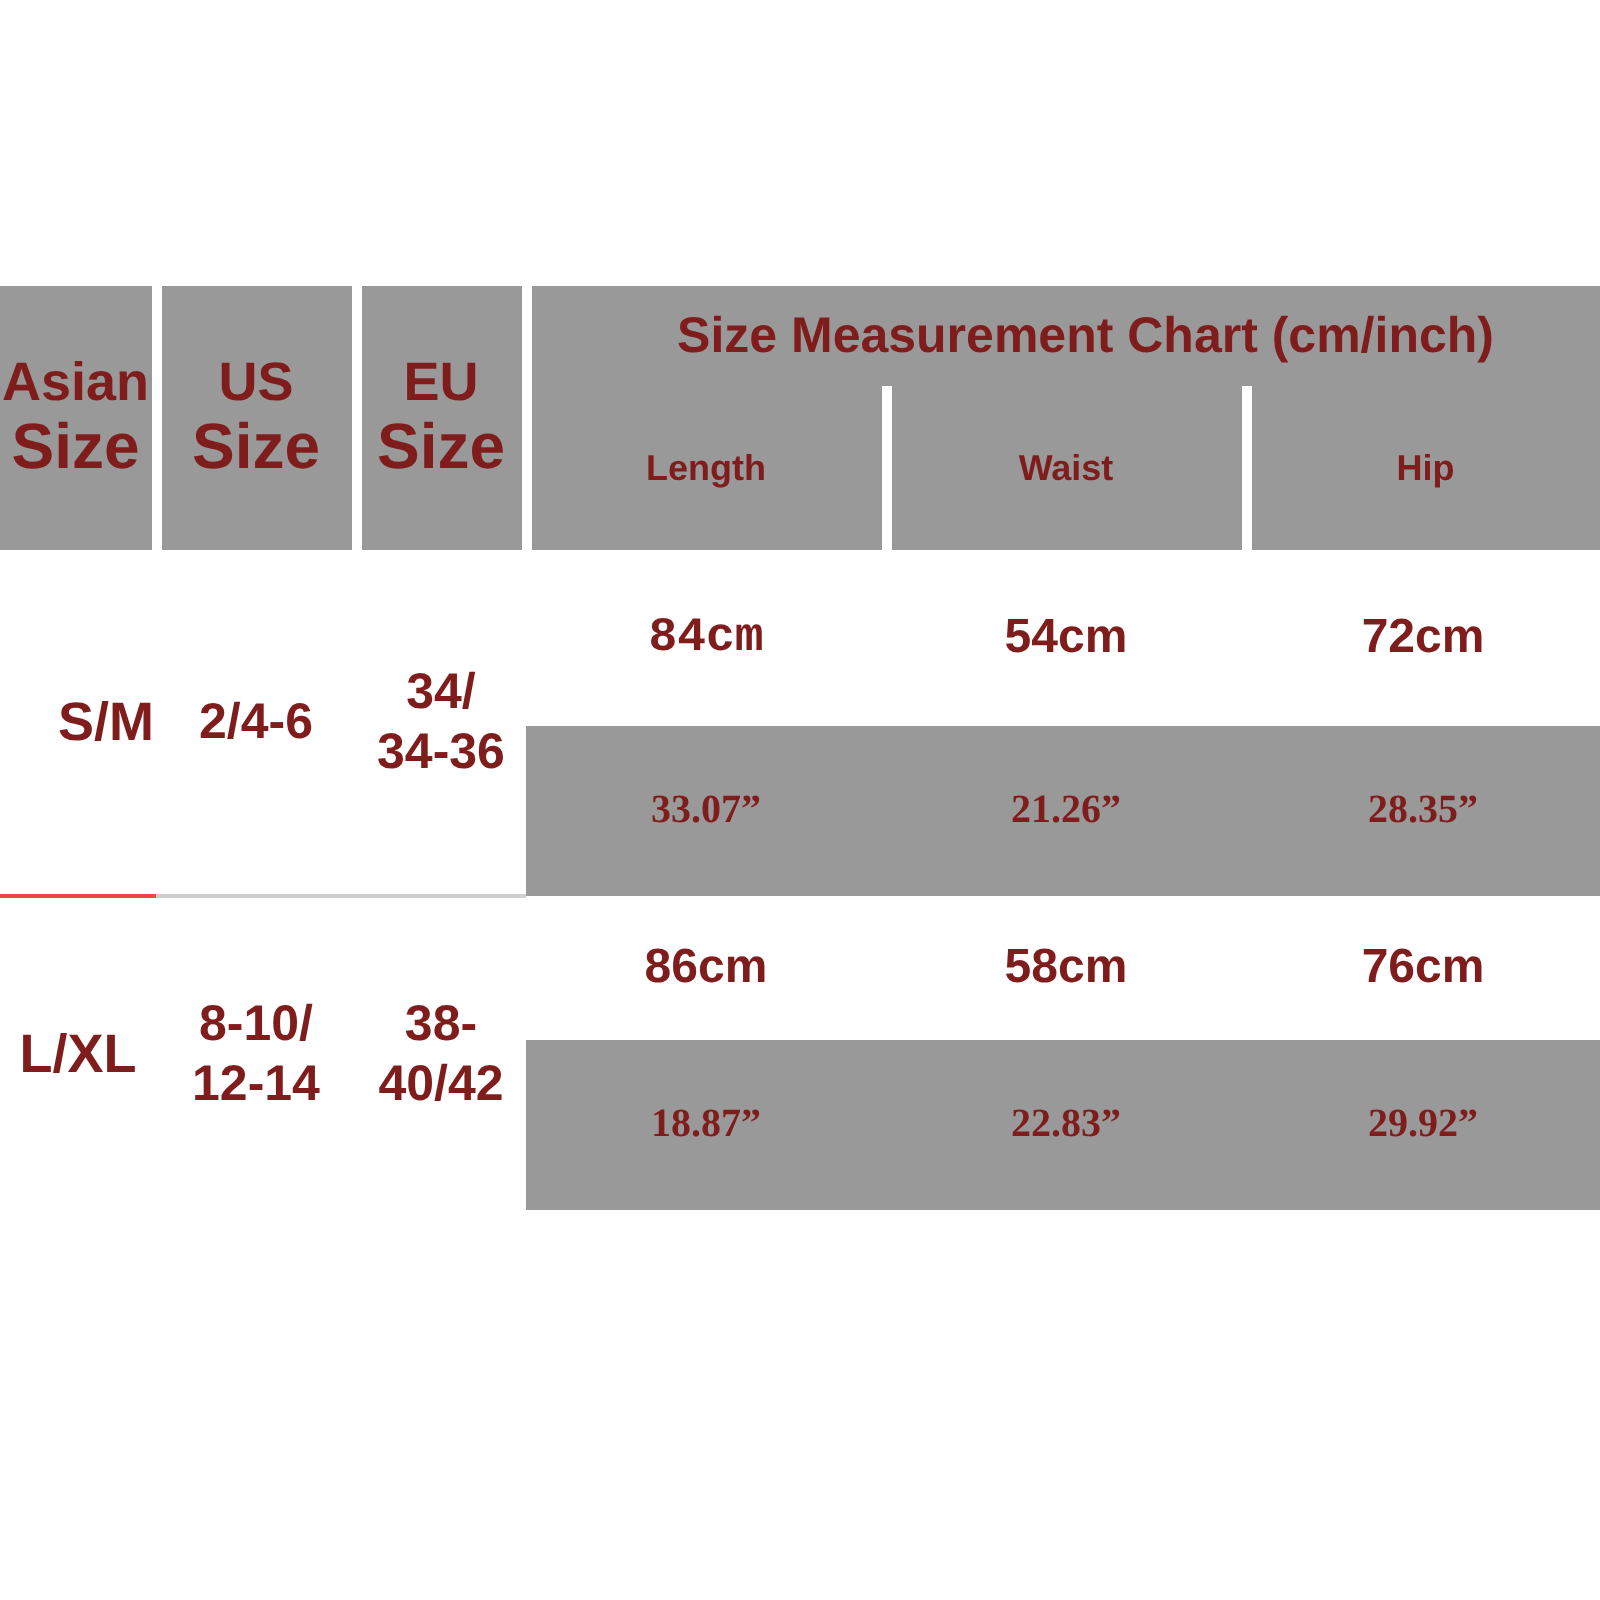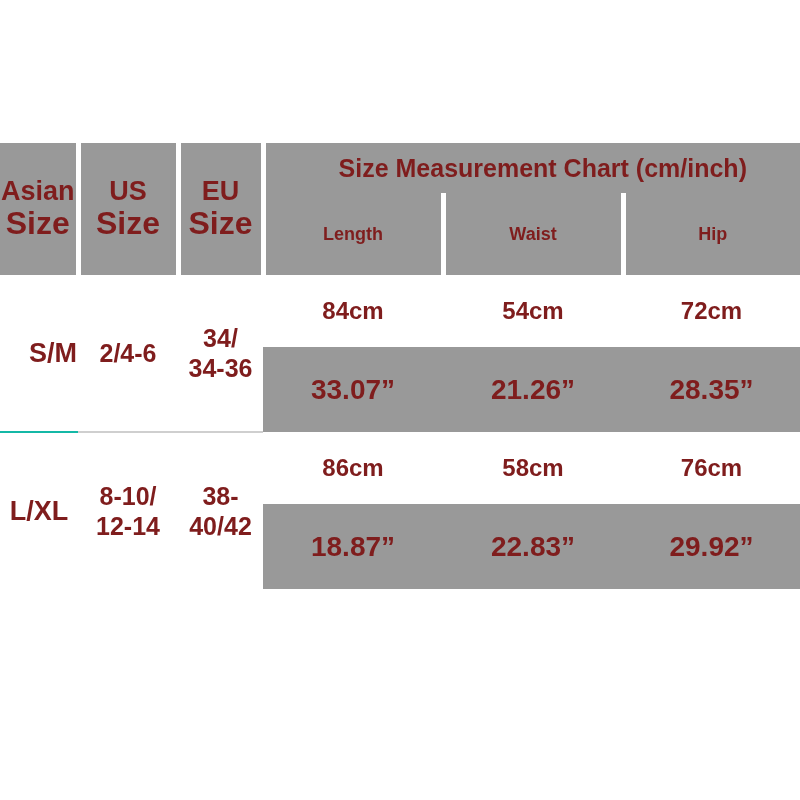--- a/index.html
+++ b/index.html
@@ -81,23 +81,24 @@
     font-size: 25px;
     font-weight: bold;
     line-height: 1.2;
   }
   .val {
     font-size: 24px;
     font-weight: normal;
     color: #1f1f1f;
   }
   .val-in {
-    font-size: 28px;
+    font-size: 20px;
     font-weight: normal;
     color: #1f1f1f;
+    font-family: Liberation Serif, serif;
   }
   .two-line span { display: block; text-align: center; }
 </style>
 </head>
 <body>
 
 <div class="page">
   <div class="chart">
     <table class="size-table">
       <colgroup>
@@ -132,29 +133,29 @@
           <td class="grey hdr-title" colspan="3" style="height:50px;">Size Measurement Chart (cm/inch)</td>
         </tr>
 
         <tr>
           <td class="grey hdr-col" style="height:82px; border-right:5px solid #ffffff;">Length</td>
           <td class="grey hdr-col" style="border-right:5px solid #ffffff;">Waist</td>
           <td class="grey hdr-col">Hip</td>
         </tr>
 
         <tr>
-          <td class="white size-label" rowspan="2" style="border-bottom:2px solid #14b8a6;padding-left:28px;">S/M</td>
+          <td class="white size-label" rowspan="2" style="border-bottom:2px solid #ef4444;padding-left:28px;">S/M</td>
           <td class="white us-label" rowspan="2" style="border-bottom:2px solid #cfcfcf;">2/4-6</td>
           <td class="white eu-label" rowspan="2" style="border-bottom:2px solid #cfcfcf;">
             <div class="two-line">
               <span>34/</span>
               <span>34-36</span>
             </div>
           </td>
-          <td class="white val" style="height:72px;">84cm</td>
+          <td class="white val" style="height:88px;font-family:Liberation Mono, monospace;">84cm</td>
           <td class="white val">54cm</td>
           <td class="white val">72cm</td>
         </tr>
 
         <tr>
           <td class="grey val-in" style="height:85px;">33.07”</td>
           <td class="grey val-in">21.26”</td>
           <td class="grey val-in">28.35”</td>
         </tr>
 

